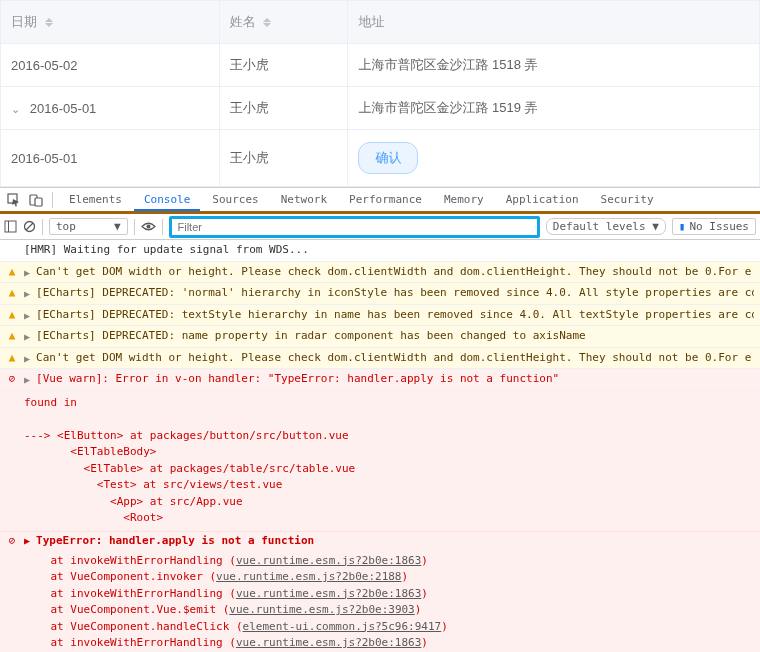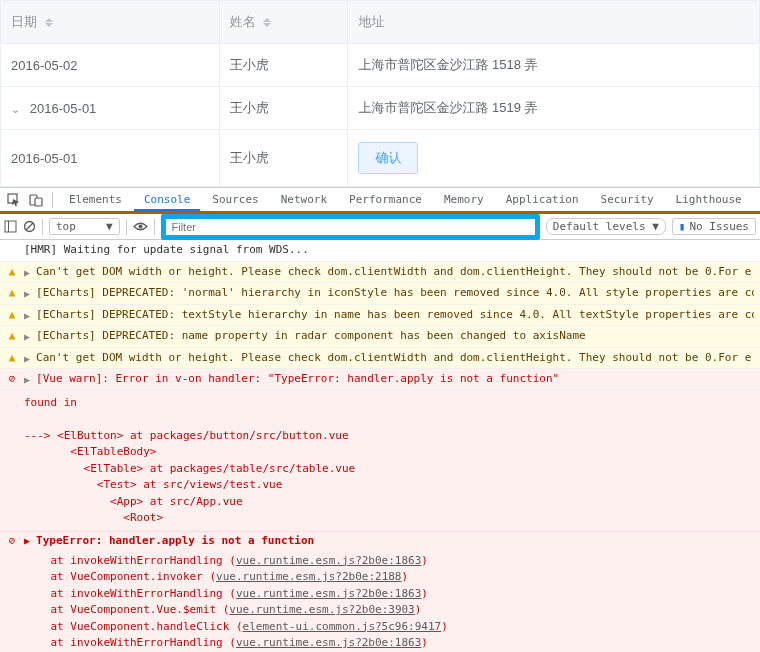--- a/index.html
+++ b/index.html
@@ -10,33 +10,33 @@
 .tbl th, .tbl td { border: 1px solid #ebeef5; padding: 12px 10px; text-align: left; font-weight: normal; }
 .tbl th { background: #f5f7fa; color: #909399; font-size: 13px; }
 .tbl td { color: #606266; font-size: 13px; }
 .sort-icon { display: inline-flex; flex-direction: column; margin-left: 4px; vertical-align: middle; }
 .sort-icon .caret { width: 0; height: 0; border-left: 4px solid transparent; border-right: 4px solid transparent; }
 .sort-icon .up { border-bottom: 4px solid #c0c4cc; margin-bottom: 1px; }
 .sort-icon .down { border-top: 4px solid #c0c4cc; }
 .expand-cell { padding-left: 20px; }
 .expand-caret { display: inline-block; margin-right: 6px; color: #909399; font-size: 11px; }
 .indent { padding-left: 44px; }
-.btn-confirm { display: inline-block; padding: 6px 16px; border: 1px solid #b3d8ff; background: #ecf5ff; color: #409eff; border-radius: 3px; font-size: 13px; cursor: pointer; }
+.btn-confirm { display: inline-block; padding: 6px 16px; border: 1px solid #b3d8ff; background: #ecf5ff; color: #409eff; border-radius: 12px; font-size: 13px; cursor: pointer; }
 
 
 .devtools { border-top: 1px solid #ccc; font-family: Menlo, Consolas, monospace; font-size: 11px; }
 .dt-tabs { display: flex; align-items: center; border-bottom: 3px solid #a16207; height: 26px; padding: 0 4px; gap: 2px; color: #5f6368; }
 .dt-tabs .tab { padding: 5px 10px; cursor: pointer; }
 .dt-tabs .tab.active { color: #1a73e8; border-bottom: 2px solid #1a73e8; padding-bottom: 3px; }
 .dt-tabs .icon-btn { width: 20px; height: 20px; display: inline-flex; align-items: center; justify-content: center; color: #5a5a5a; cursor: pointer; }
 .dt-toolbar { display: flex; align-items: center; border-bottom: 1px solid #ccc; height: 26px; padding: 0 4px; gap: 6px; color: #5a5a5a; }
 .dt-toolbar .sep { width: 1px; height: 16px; background: #ccc; }
-.dt-toolbar .ctx { display: flex; align-items: center; border: 1px solid #ccc; padding: 1px 6px; font-size: 11px; gap: 30px; border-radius: 2px; justify-content: flex-end; }
+.dt-toolbar .ctx { display: flex; align-items: center; border: 1px solid #ccc; padding: 1px 6px; font-size: 11px; gap: 38px; border-radius: 2px; justify-content: flex-end; }
 .dt-toolbar .filter { flex: 1; }
-.dt-toolbar .filter input { width: 100%; border: 5px solid #0ea5e9; padding: 2px 6px; font-size: 11px; border-radius: 2px; outline: none; }
+.dt-toolbar .filter input { width: 100%; border: 3px solid #0ea5e9; padding: 2px 6px; font-size: 11px; border-radius: 2px; outline: none; }
 .dt-toolbar .levels { border: 1px solid #ccc; padding: 1px 6px; font-size: 11px; border-radius: 7px; }
 .dt-toolbar .issues { border: 1px solid #ccc; padding: 1px 6px; font-size: 11px; border-radius: 2px; display: flex; align-items: center; gap: 4px; }
 .dt-toolbar .issues .flag { color: #1a73e8; }
 
 .console-body { }
 .log-line { display: flex; align-items: center; padding: 2px 6px; border-bottom: 1px solid #f0f0f0; gap: 6px; line-height: 1.5; white-space: nowrap; overflow: hidden; }
 .log-line .gutter { width: 12px; flex: none; text-align: center; }
 .log-line .arrow { color: #888; font-size: 10px; padding-top: 1px; }
 .log-line .msg { flex: 1; white-space: pre; overflow: hidden; }
 .log-warn { background: #fffbe5; color: #5c3c00; }
@@ -118,21 +118,20 @@
     </span>
     <span style="width:1px;height:16px;background:#ccc;margin:0 4px"></span>
     <span class="tab">Elements</span>
     <span class="tab active">Console</span>
     <span class="tab">Sources</span>
     <span class="tab">Network</span>
     <span class="tab">Performance</span>
     <span class="tab">Memory</span>
     <span class="tab">Application</span>
     <span class="tab">Security</span>
-    <span class="tab">Lighthouse</span>
   </div>
 
   <div class="dt-toolbar">
     <span class="icon-btn">
       <svg width="13" height="13" viewBox="0 0 13 13">
           <rect x="1" y="1" width="11" height="11" fill="none" stroke="#5a5a5a"></rect>
           <line x1="4.5" y1="1" x2="4.5" y2="12" stroke="#5a5a5a"></line>
         </svg>
     </span>
     <span class="icon-btn">

